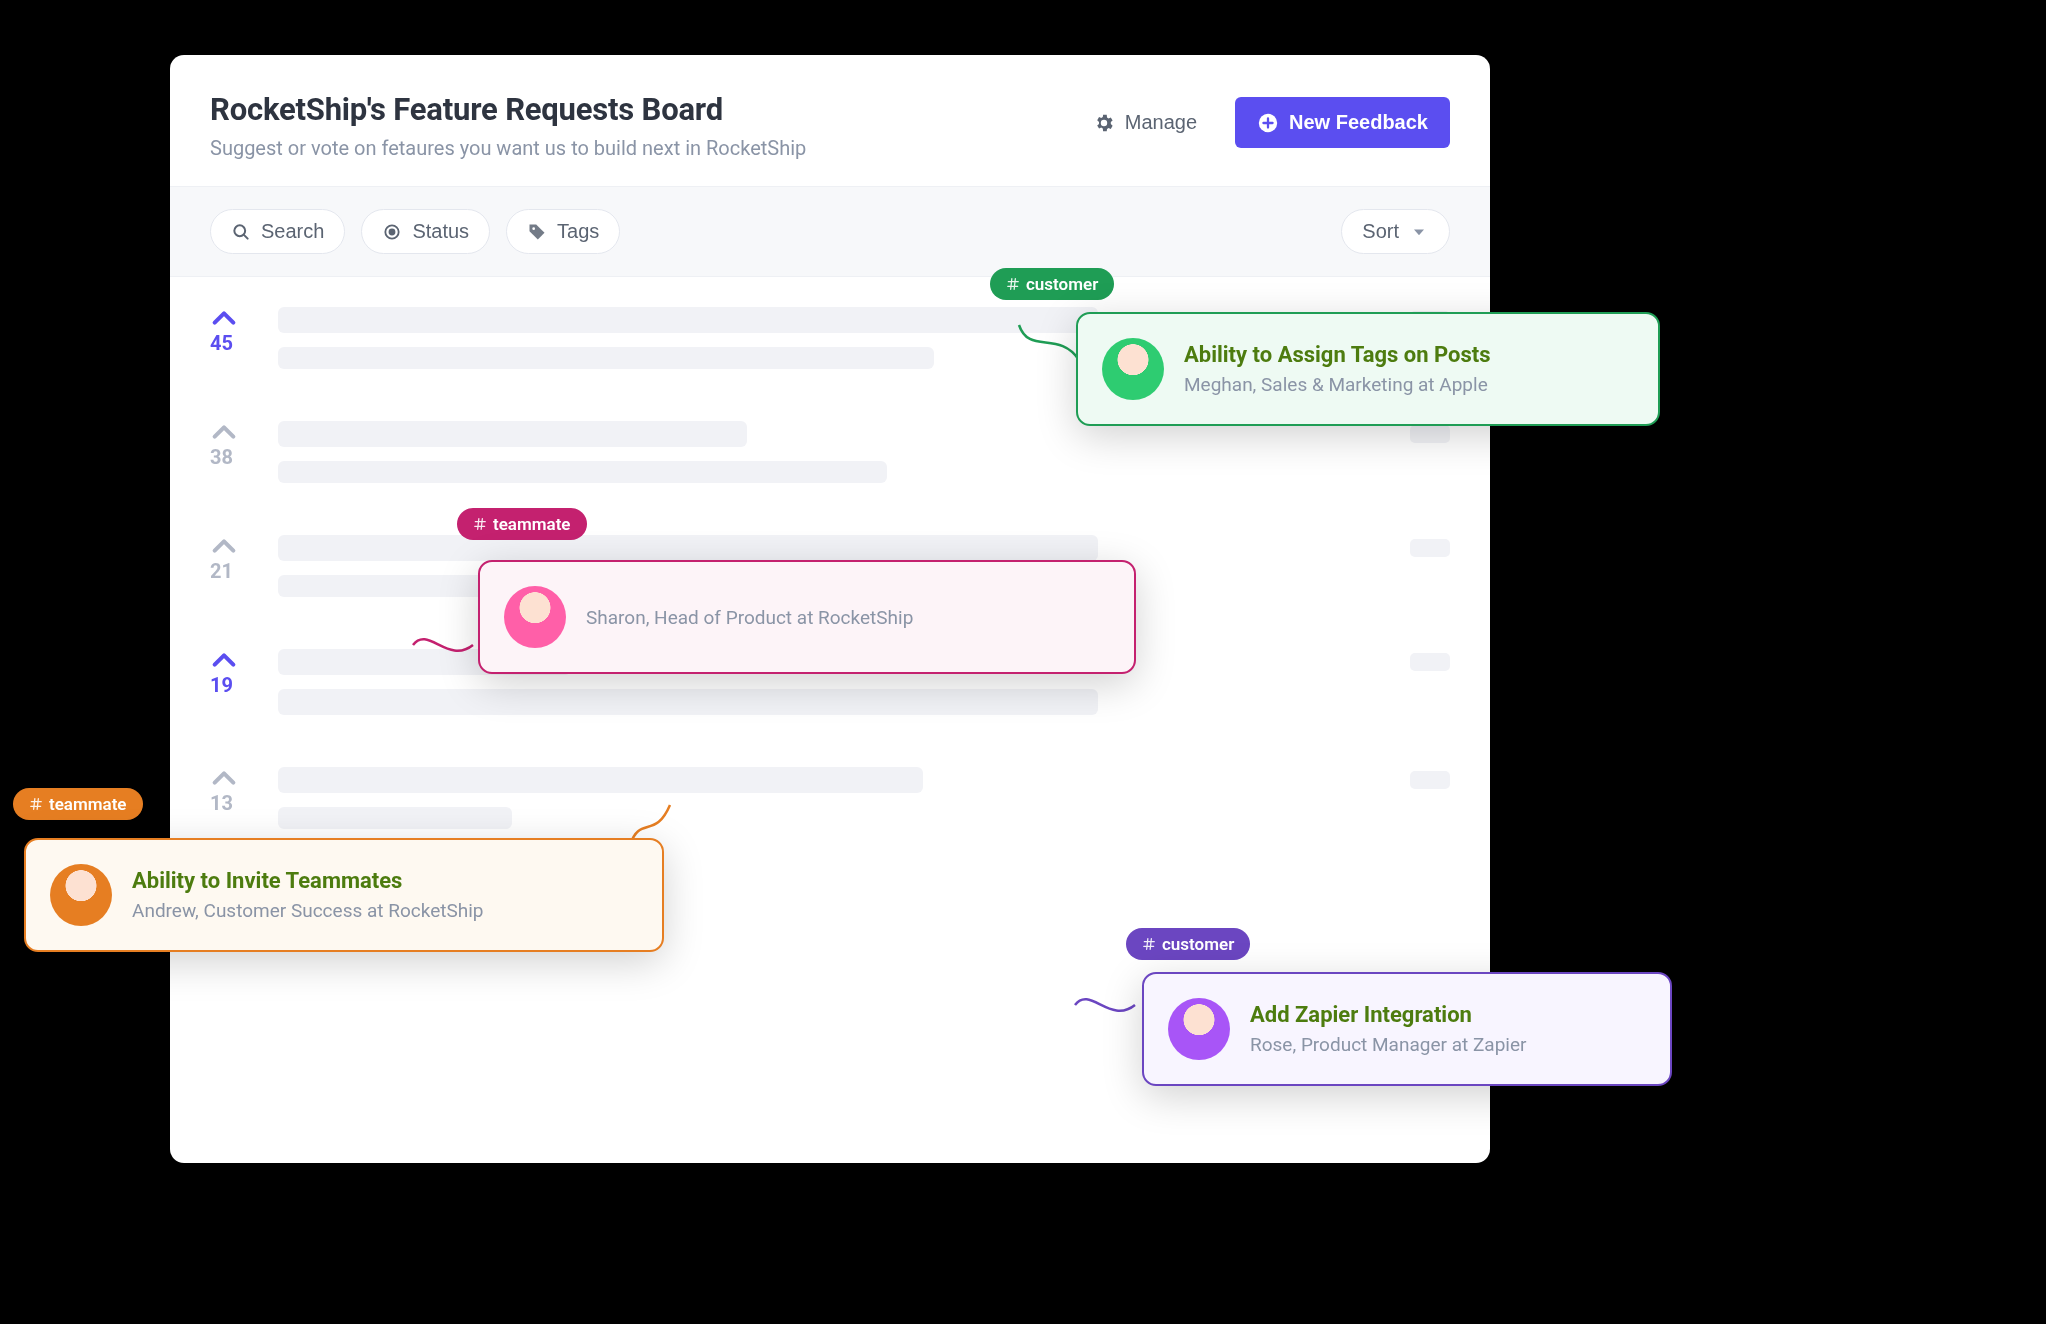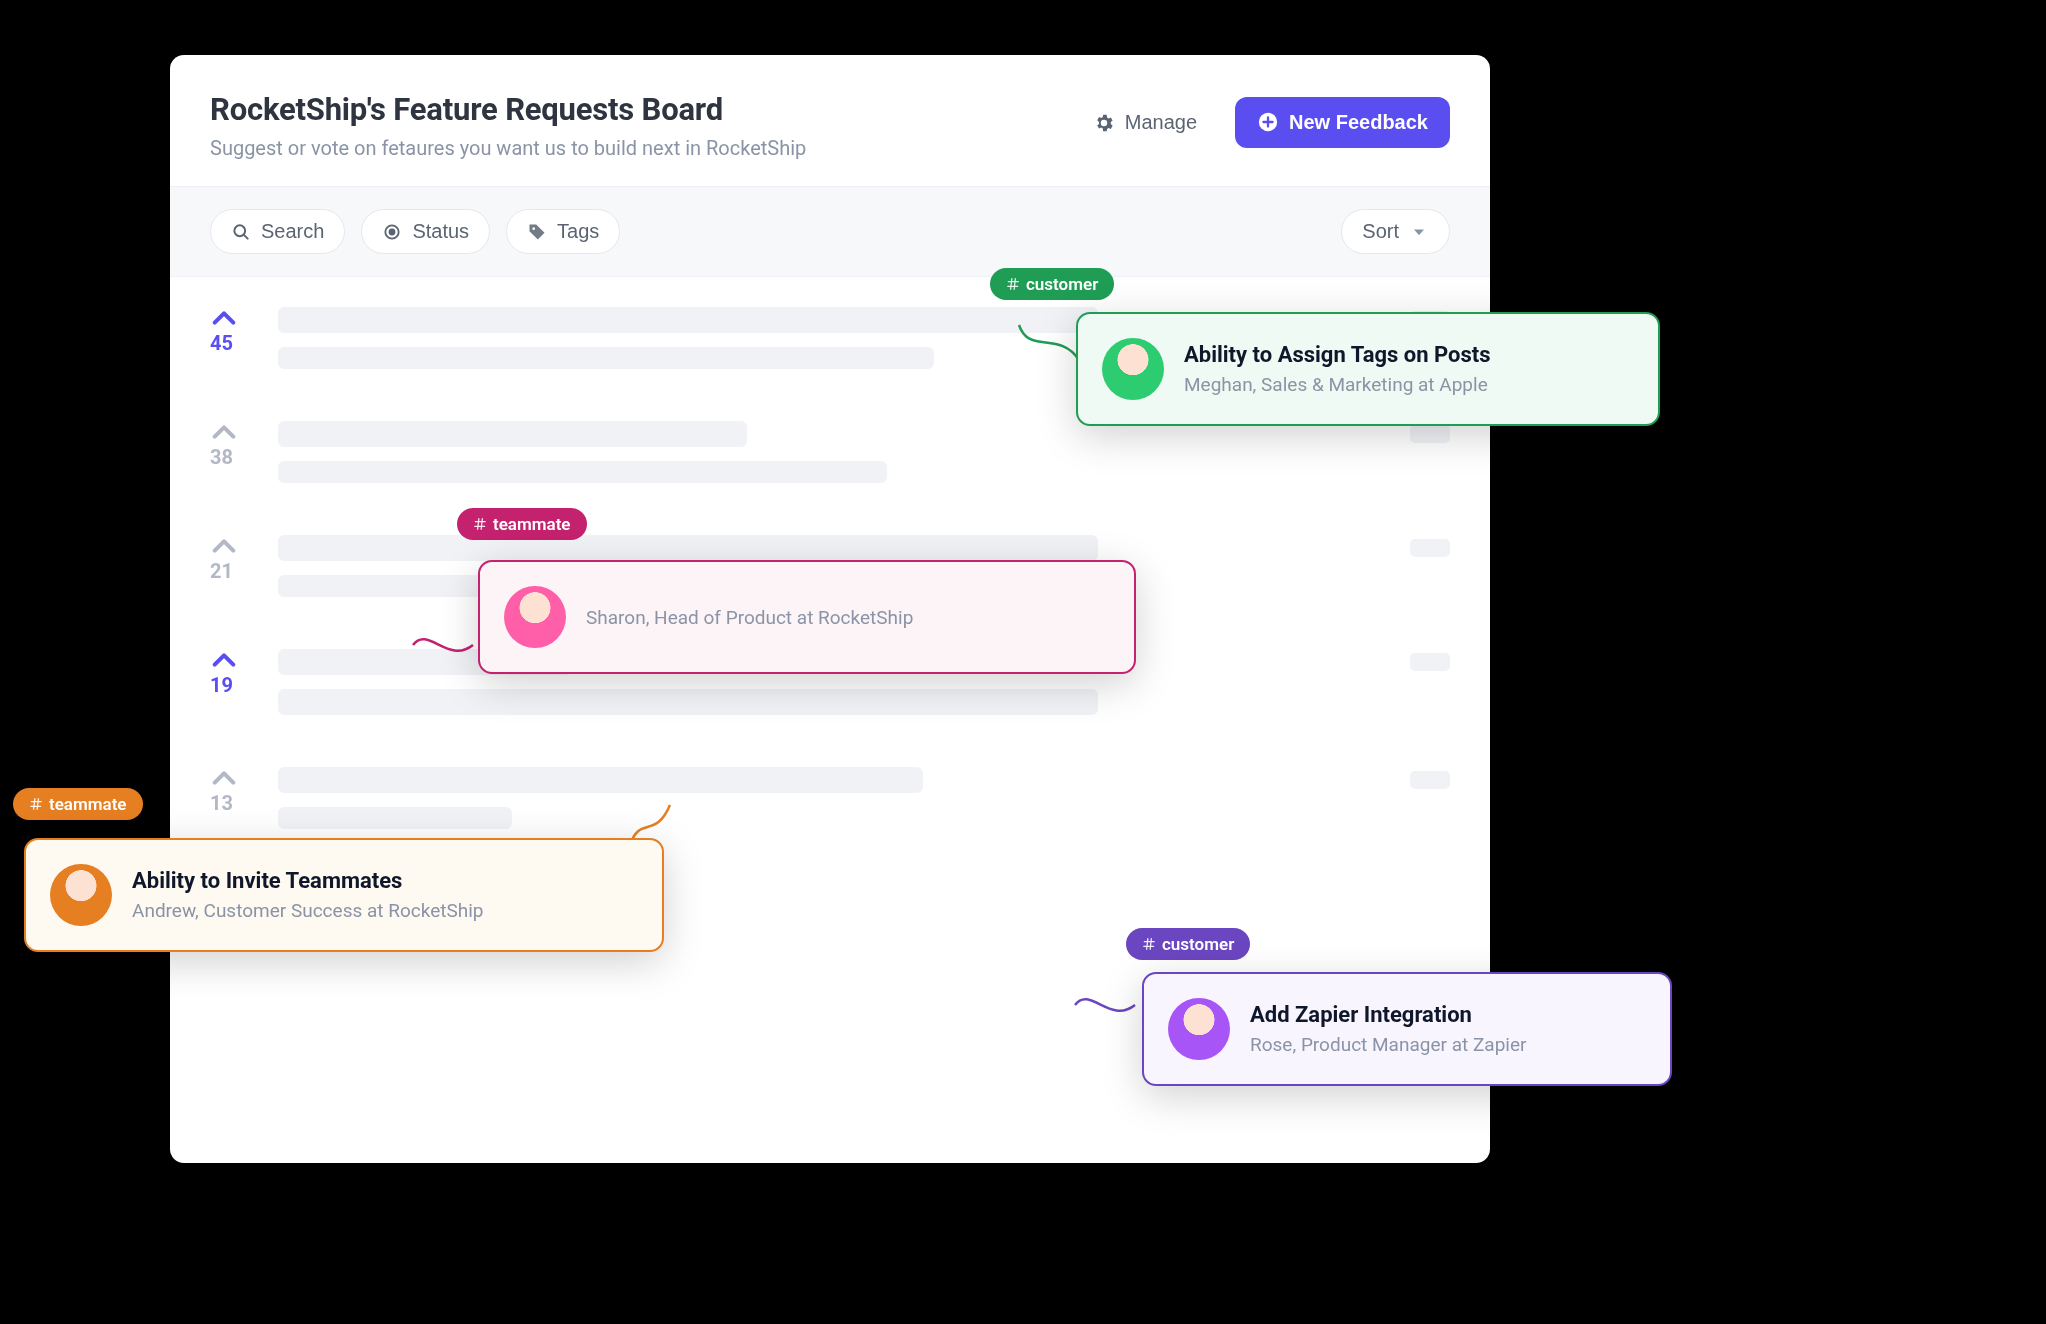--- a/index.html
+++ b/index.html
@@ -55,27 +55,27 @@
     background: transparent;
     border: none;
     color: #5b6472;
     font-size: 20px;
     font-weight: 500;
     cursor: pointer;
   }
   .manage-btn svg { width: 22px; height: 22px; }
   .primary-btn {
     display: inline-flex;
-    align-items: flex-start;
+    align-items: flex-end;
     gap: 10px;
     background: #5b4ef0;
     color: #fff;
     border: none;
     padding: 14px 22px;
-    border-radius: 12px;
+    border-radius: 6px;
     font-size: 20px;
     font-weight: 600;
     cursor: pointer;
   }
   .primary-btn svg { width: 22px; height: 22px; }
   .filter-bar {
     background: #f7f8fa;
     border-top: 1px solid #eef0f4;
     border-bottom: 1px solid #eef0f4;
     padding: 22px 40px;
@@ -158,21 +158,21 @@
   }
   .callout .avatar {
     width: 62px;
     height: 62px;
     border-radius: 50%;
     flex-shrink: 0;
   }
   .callout-title {
     font-size: 22px;
     font-weight: 700;
-    color: #0f172a;
+    color: #4d7c0f;
     margin-bottom: 6px;
   }
   .callout-sub {
     font-size: 19px;
     color: #8a94a6;
   }
   .tag-badge {
     position: absolute;
     display: inline-flex;
     align-items: center;

